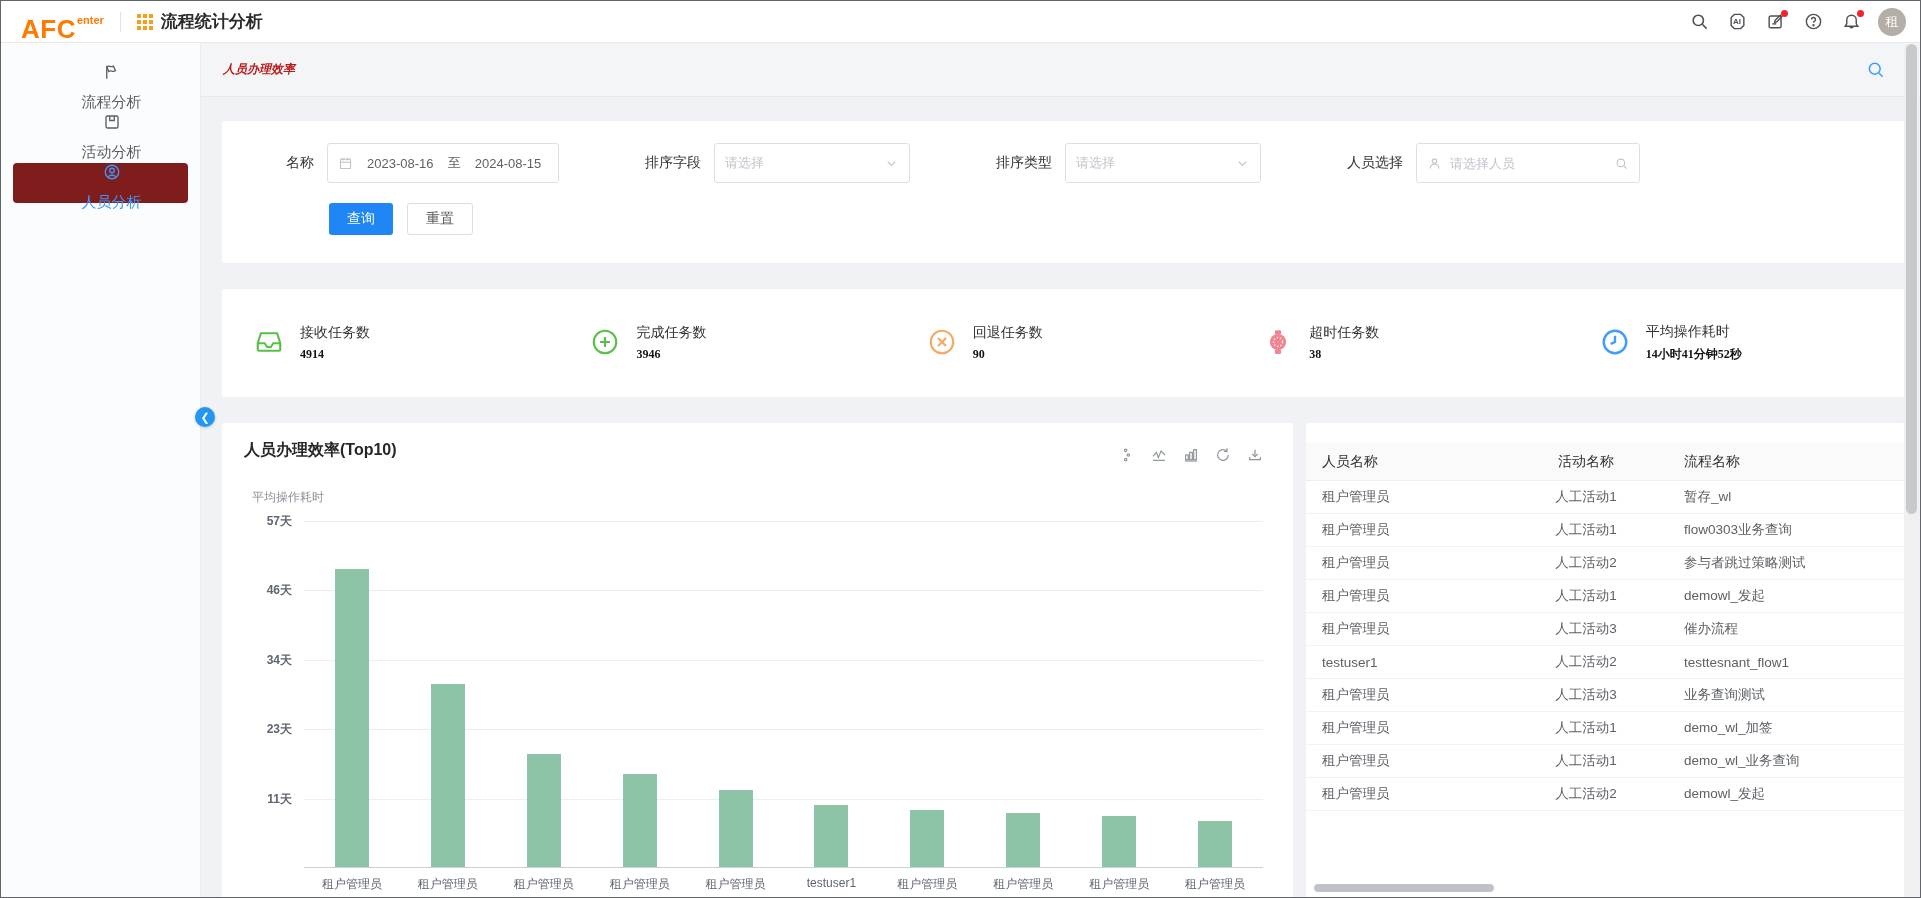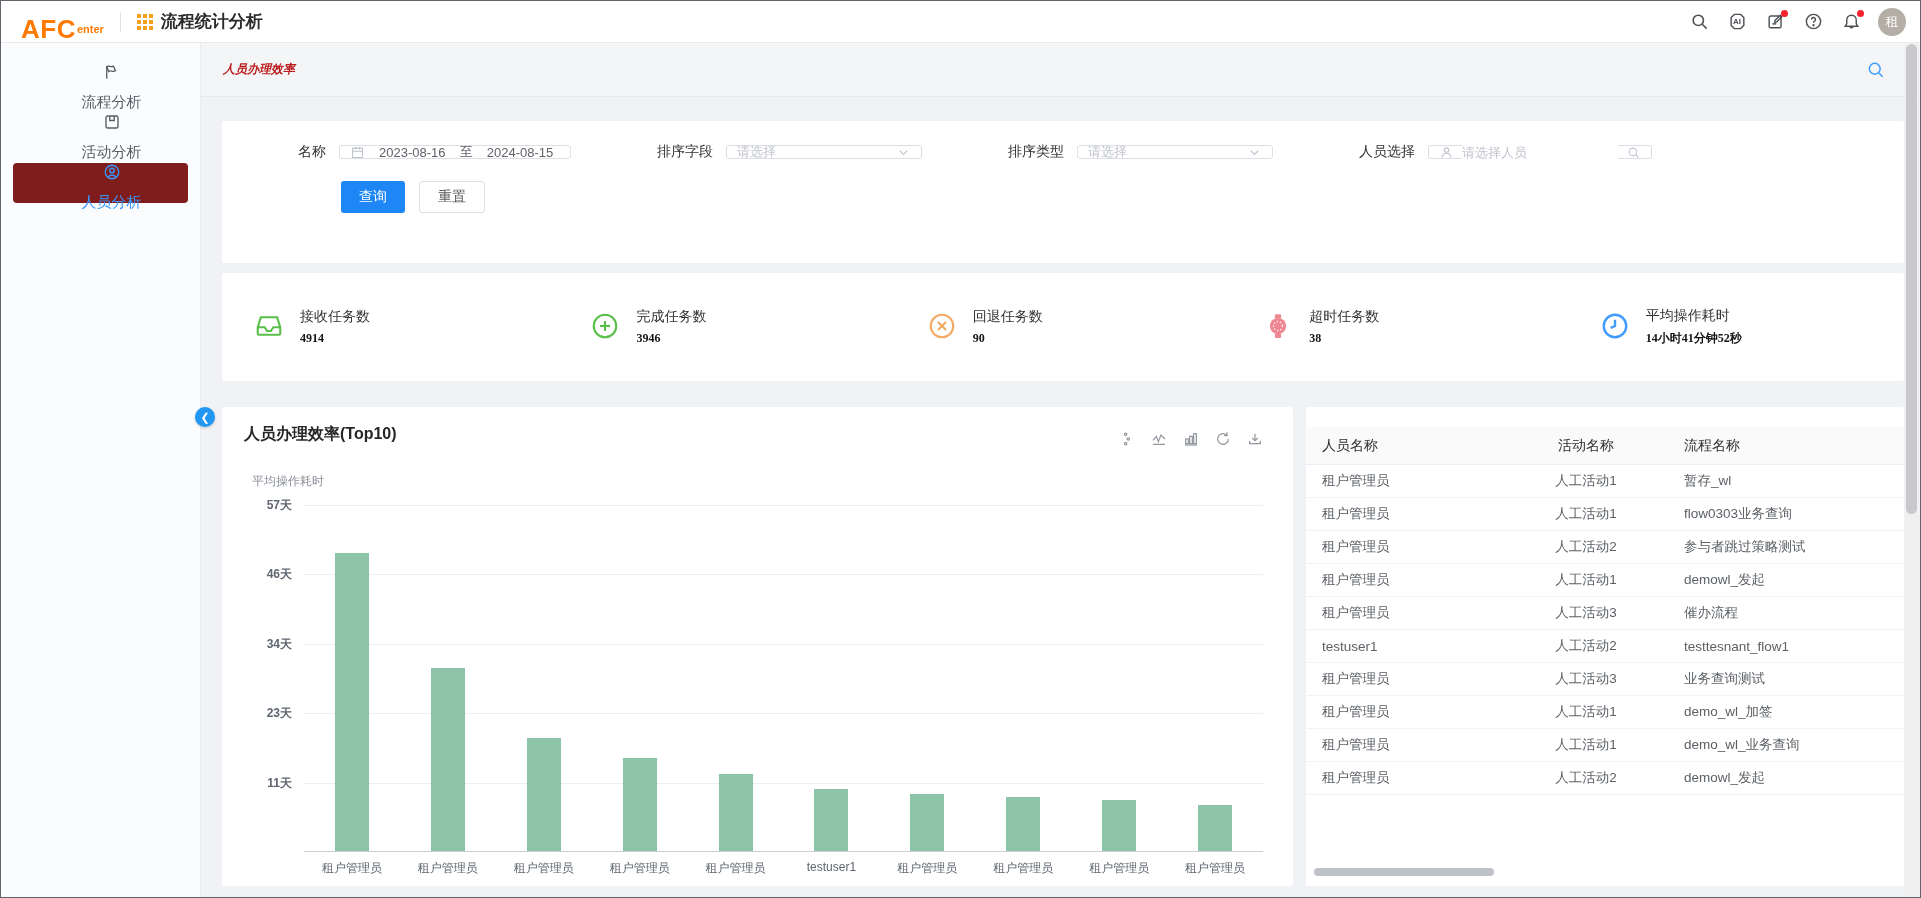--- a/index.html
+++ b/index.html
@@ -5,21 +5,21 @@
   * { box-sizing: border-box; margin: 0; padding: 0; }
   html,body { width: 1921px; height: 898px; }
   .app {
     position: relative; width: 1921px; height: 898px; overflow: hidden;
     background: #f0f2f5; border: 1px solid #61656b;
     font-family: "Liberation Sans", "DejaVu Sans", sans-serif; color: #262626;
   }
   
   .navbar { position:absolute; left:0; top:0; right:0; height:42px; background:#fff;
     border-bottom:1px solid #e9e9e9; display:flex; align-items:center; padding:0 14px 0 20px; z-index:30;}
-  .logo { display:flex; align-items:center; color:#ff7a00;margin-top:15px; }
+  .logo { display:flex; align-items:flex-start; color:#ff7a00;margin-top:15px; }
   .logo-main { font-size:26px; font-weight:800; letter-spacing:0.5px; }
   .logo-sub { font-size:11px; font-weight:700; margin-left:1px; }
   .nav-divider { width:1px; height:20px; background:#e2e2e2; margin:0 16px; }
   .app-title { display:flex; align-items:center; gap:8px; font-size:17px; font-weight:700; color:#2b2b2b; }
   .nav-right { margin-left:auto; display:flex; align-items:center; gap:16px; }
   .nav-icon { position:relative; width:22px; height:22px; display:flex; align-items:center; justify-content:center;
     color:#4d5156; cursor:pointer; }
   .nav-icon svg { width:19px; height:19px; }
   .red-dot { position:absolute; top:-1px; right:-2px; width:7px; height:7px; border-radius:50%; background:#f5222d; }
   .avatar { width:28px; height:28px; border-radius:50%; background:#b4aea6; color:#fff; font-size:13px;
@@ -35,25 +35,25 @@
   .active-bar { position:absolute; left:0; top:120px; width:4px; height:40px; background:#1f86f5; border-radius:0 2px 2px 0; }
   
   .content { position:absolute; left:200px; top:42px; right:0; bottom:0; display:flex; flex-direction:column; }
   .page-header { height:54px; background:#f4f5f7; border-bottom:1px solid #e7e8ea; display:flex;
     align-items:center; padding:0 34px 0 22px; flex:none; }
   .page-title { font-size:12px; font-weight:700; color:#b91c1c;font-style:italic; }
   .header-search { margin-left:auto; width:20px; height:20px; color:#3d9bff; cursor:pointer; }
   .scrollarea { flex:1; padding:24px 16px 14px 21px; overflow:hidden; }
   .card { background:#fff; border-radius:2px; }
   
-  .filter-card { height:142px; margin-bottom:10px; padding:22px 0 0 24px; }
+  .filter-card { height:142px; margin-bottom:26px; padding:22px 0 0 12px; }
   .frow { display:flex; align-items:center; margin-bottom:20px; }
   .fgroup { display:flex; align-items:center; }
   .flabel { width:80px; text-align:right; margin-right:13px; font-size:14px; color:#333; flex:none; }
-  .fbox { height:14px; border:1px solid #dcdfe6; border-radius:3px; background:#fff; display:flex;
+  .fbox { height:40px; border:1px solid #dcdfe6; border-radius:3px; background:#fff; display:flex;
     align-items:center; padding:0 10px; color:#606266; font-size:13px; }
   .fbox svg { width:15px; height:15px; color:#c0c4cc; flex:none; }
   .date-box { width:232px; justify-content:space-between; }
   .date-box input { border:none; outline:none; width:80px; text-align:center; font-size:13px; color:#606266;
     font-family:inherit; background:transparent; }
   .date-sep { color:#606266; font-size:13px; }
   .select-box { width:196px; justify-content:space-between; cursor:pointer; }
   .placeholder { color:#c0c4cc; }
   .input-box input { border:none; outline:none; flex:1; font-size:13px; font-family:inherit; margin:0 8px; min-width:0; }
   .input-box input::placeholder { color:#c0c4cc; }

